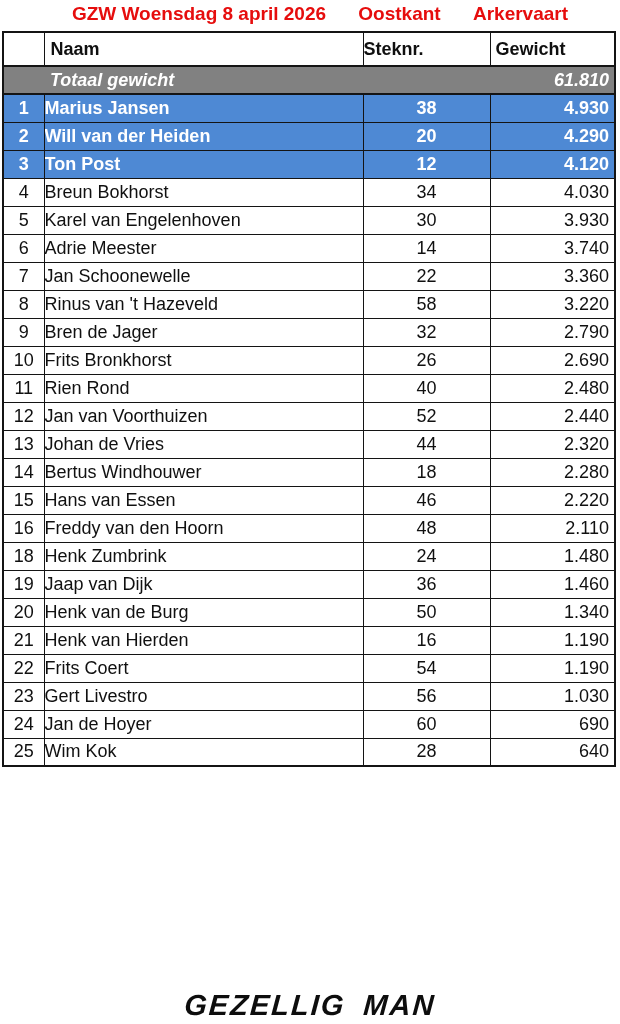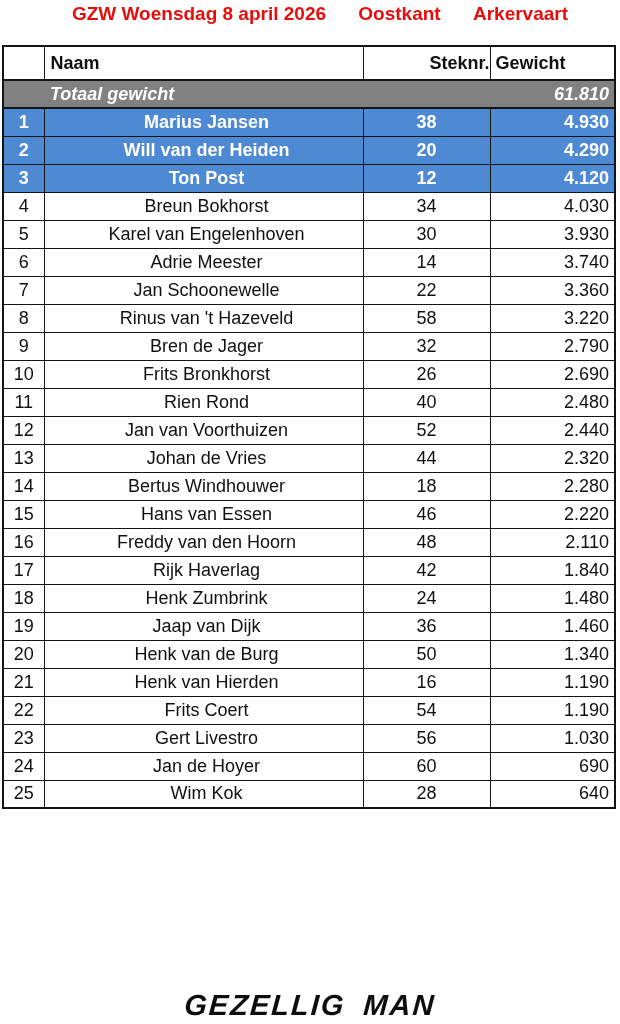--- a/index.html
+++ b/index.html
@@ -24,21 +24,21 @@
     font-weight:bold;
     color:var(--title-red);
     white-space:nowrap;
     padding-left:20px;
   }
   .page-title .part{display:inline-block;}
   .page-title .part + .part{margin-left:27px;}
 
   .results-wrap{
     position:absolute;
-    top:45px;left:2px;
+    top:31px;left:2px;
   }
   table.results{
     border-collapse:collapse;
     table-layout:fixed;
     width:612px;
   }
   table.results{border:2px solid var(--line);}
   .results th,.results td{
     border:1.5px solid var(--line);
     font-size:18px;
@@ -48,21 +48,21 @@
   }
   
   .results thead th{
     height:34px;
     font-weight:bold;
     background:#ffffff;
     vertical-align:middle;
   }
   th.h-rank{width:41px;}
   th.h-name{width:319px;text-align:left;padding-left:6px;}
-  th.h-peg{width:127px;text-align:right;}
+  th.h-peg{width:127px;text-align:left;}
   th.h-weight{width:125px;text-align:left;padding-left:5px;margin-top:40px;}
 
   
   .total-row td{
     height:28px;
     background:var(--total-gray);
     color:#ffffff;
     font-weight:bold;
     border-top:2px solid var(--line);
     border-bottom:2px solid var(--line);
@@ -76,21 +76,21 @@
     padding-right:5px;
     font-style:italic;
   }
 
   
   .results tbody td{
     height:28px;
     vertical-align:middle;
   }
   td.c-rank{text-align:center;}
-  td.c-name{text-align:center;padding-left:6px;}
+  td.c-name{text-align:left;}
   td.c-peg{text-align:center;}
   td.c-weight{text-align:right;padding-right:5px;}
 
   tr.top3 td{
     background:var(--highlight-blue);
     color:#ffffff;
     font-weight:bold;
   }
 
   .footer-slogan{
@@ -227,26 +227,20 @@
     <td class="c-peg">46</td>
     <td class="c-weight">2.220</td>
   </tr>
         <tr>
     <td class="c-rank">16</td>
     <td class="c-name">Freddy van den Hoorn</td>
     <td class="c-peg">48</td>
     <td class="c-weight">2.110</td>
   </tr>
         <tr>
-    <td class="c-rank">17</td>
-    <td class="c-name">Rijk Haverlag</td>
-    <td class="c-peg">42</td>
-    <td class="c-weight">1.840</td>
-  </tr>
-        <tr>
     <td class="c-rank">18</td>
     <td class="c-name">Henk Zumbrink</td>
     <td class="c-peg">24</td>
     <td class="c-weight">1.480</td>
   </tr>
         <tr>
     <td class="c-rank">19</td>
     <td class="c-name">Jaap van Dijk</td>
     <td class="c-peg">36</td>
     <td class="c-weight">1.460</td>

